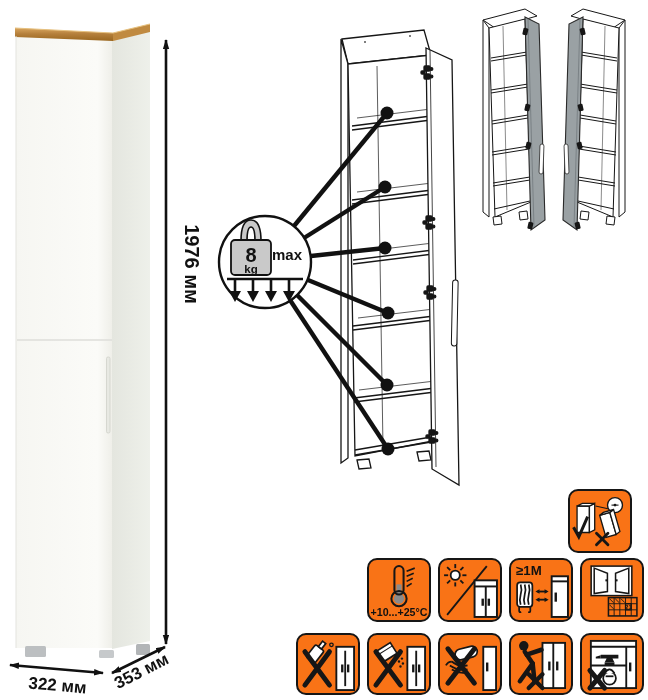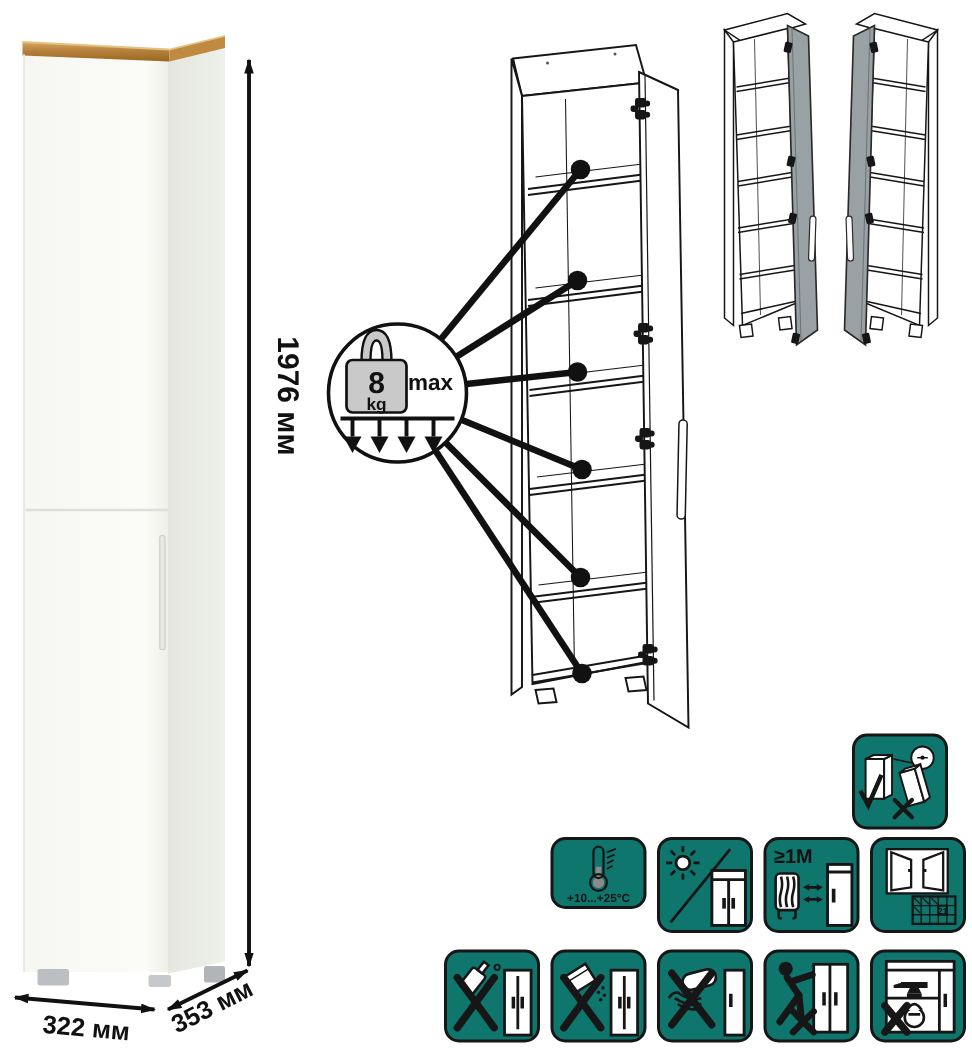--- a/index.html
+++ b/index.html
@@ -2,21 +2,21 @@
 <html><head>
 <meta charset="utf-8">
 <style>
   html,body{margin:0;padding:0;background:#fff;}
   #canvas{position:relative;width:648px;height:700px;background:#ffffff;overflow:hidden;
           font-family:"Liberation Sans", sans-serif;}
   svg{display:block;}
   svg text{font-family:"Liberation Sans", sans-serif;fill:#111;}
   .abs{position:absolute;}
   .icon-cell{position:absolute;width:64px;box-sizing:border-box;border:2.5px solid #161616;
-             border-radius:10px;background:#0f766e;}
+             border-radius:10px;background:#f97316;}
   .icon-cell svg{width:100%;height:100%;}
   .ln{stroke:#161616;fill:none;}
   .blk{fill:#161616;stroke:none;}
 </style>
 </head>
 <body>
 
 <div id="canvas">
 
   <svg class="abs" style="left:0;top:0" width="210" height="700" viewBox="0 0 210 700">
@@ -251,21 +251,21 @@
       </g>
       <path d="M4,36 L10,47 L20,24" class="ln" stroke-width="3.4"></path>
       <g class="ln" stroke-width="3.2" stroke-linecap="round">
         <line x1="30" y1="43" x2="43" y2="56"></line>
           <line x1="43" y1="43" x2="30" y2="56"></line>
       </g>
     </svg>
   </div>
 
 
-  <div class="icon-cell" style="left:367px;top:558px;height:48px">
+  <div class="icon-cell" style="left:367px;top:558px;height:64px">
     <svg viewBox="0 0 59 59">
       <g>
         <rect x="27" y="24" width="5" height="16" fill="#8a8a8a"></rect>
         <circle cx="29.5" cy="38" r="5" fill="#8a8a8a"></circle>
         <rect x="25" y="6" width="9" height="28" rx="4.5" class="ln" stroke-width="2"></rect>
         <circle cx="29.5" cy="38" r="7.5" class="ln" stroke-width="2" fill="none"></circle>
         <g class="ln" stroke-width="1.6">
           <line x1="37" y1="11" x2="45" y2="8"></line>
             <line x1="37" y1="16" x2="44" y2="13"></line>
           <line x1="37" y1="21" x2="43" y2="18"></line>

